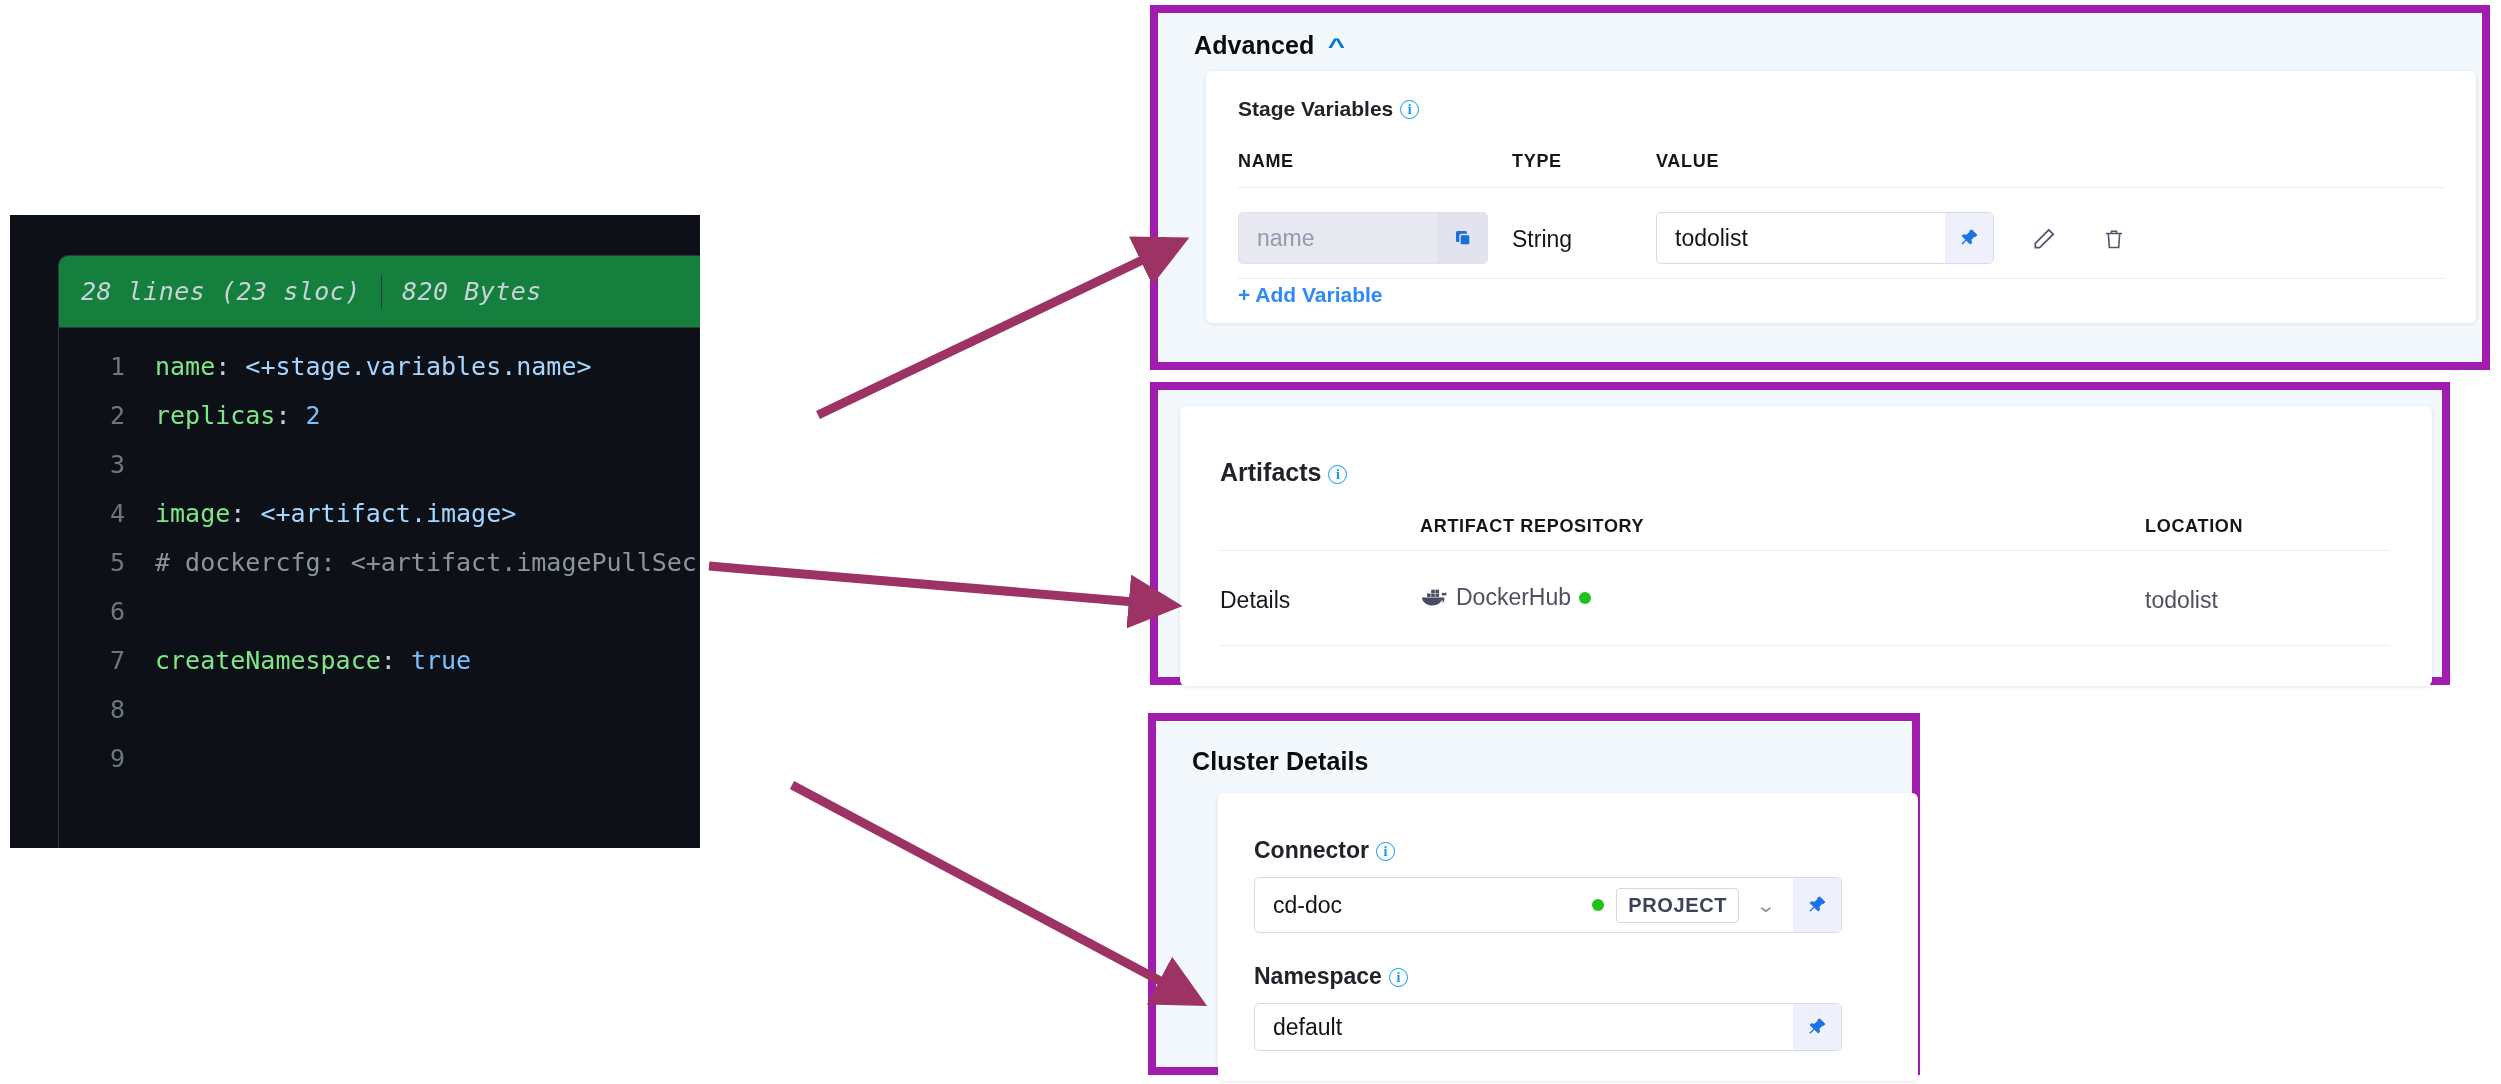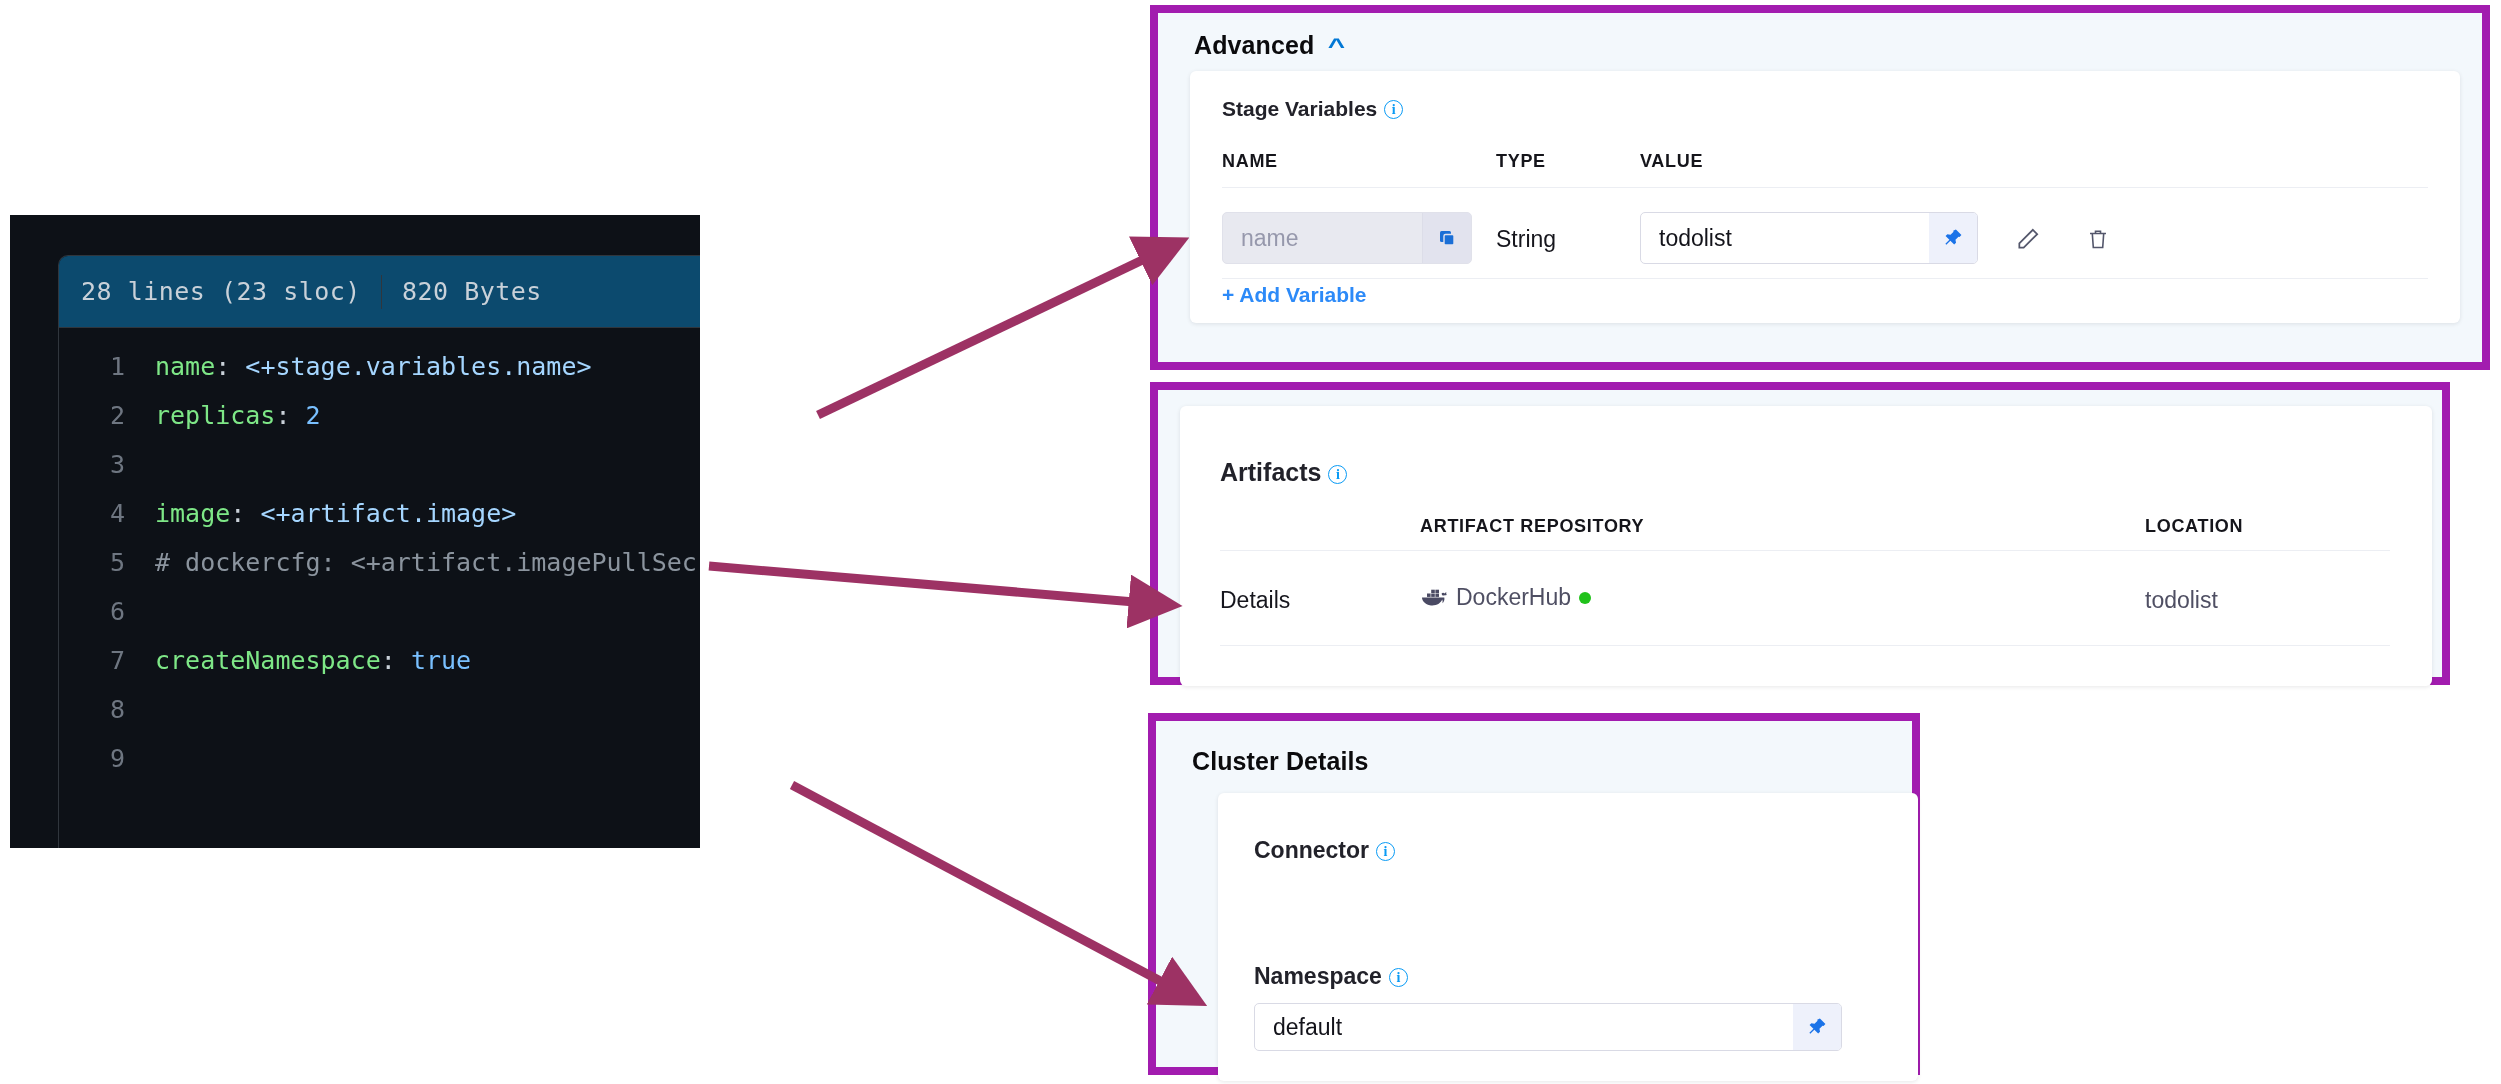--- a/index.html
+++ b/index.html
@@ -3,23 +3,23 @@
 <meta charset="utf-8">
 <style>
   html,body{margin:0;padding:0;background:#fff;}
   body{width:2501px;height:1084px;position:relative;overflow:hidden;
        font-family:"Liberation Sans",sans-serif;}
   .code-panel-2{position:absolute;left:10px;top:215px;width:690px;height:633px;
               background:#0d1117;overflow:hidden;}
   .code-inner{position:absolute;left:48px;top:40px;right:0;bottom:0;
               border:1px solid #30363d;border-right:none;border-bottom:none;
               border-top-left-radius:10px;background:#0d1117;}
-  .code-head{height:72px;background:#0c4a6e;border-top-left-radius:9px;
+  .code-head{height:72px;background:#15803d;border-top-left-radius:9px;
              display:flex;align-items:center;padding-left:22px;box-sizing:border-box;
-             border-bottom:1px solid #30363d;}
+             border-bottom:1px solid #30363d;font-style:italic;}
   .code-head-text{font-family:"DejaVu Sans Mono","Liberation Mono",monospace;
              font-size:25px;color:#c9d1d9;letter-spacing:.5px;white-space:nowrap;}
   .code-head-sep{display:inline-block;width:1px;height:34px;background:#30363d;
              margin:0 20px;vertical-align:middle;}
   .code-body{padding-top:14px;}
   .code-line{display:flex;height:49px;align-items:center;
              font-family:"DejaVu Sans Mono","Liberation Mono",monospace;font-size:25px;}
   .ln{width:96px;text-align:right;padding-right:30px;color:#6e7681;
       box-sizing:border-box;flex:none;}
   .lc{white-space:pre;}
@@ -137,21 +137,21 @@
   </div>
 </div>
 
 <div class="panel" style="left:1150px;top:5px;width:1340px;height:365px;">
 
   <div style="position:absolute;left:36px;top:18px;">
     <span class="sec-title">Advanced</span>
     <span class="chev">^</span>
   </div>
 
-  <div class="card" style="left:32px;top:58px;width:1270px;height:252px;">
+  <div class="card" style="left:48px;top:58px;width:1270px;height:252px;">
 
     <div style="position:absolute;left:32px;top:26px;">
       <span class="lbl">Stage Variables</span><span class="info">i</span>
     </div>
 
     <div style="position:absolute;left:32px;top:80px;width:1206px;">
       <div style="position:relative;height:30px;">
         <span class="colhead" style="position:absolute;left:0;">NAME</span>
         <span class="colhead" style="position:absolute;left:274px;">TYPE</span>
         <span class="colhead" style="position:absolute;left:418px;">VALUE</span>
@@ -247,20 +247,31 @@
   <div style="position:absolute;left:36px;top:26px;">
     <span class="sec-title">Cluster Details</span>
   </div>
 
   <div class="card" style="left:62px;top:72px;width:700px;height:288px;">
 
     <div style="position:absolute;left:36px;top:44px;">
       <span class="lbl" style="font-size:23px;">Connector</span><span class="info">i</span>
     </div>
 
+    <div class="field" style="position:absolute;left:36px;top:84px;width:588px;height:56px;">
+      <input type="text" value="cd-doc" style="">
+      <span class="dot" style="margin-right:12px;"></span>
+      <span class="scope">PROJECT</span>
+      <span style="width:54px;text-align:center;"><span class="caret">⌄</span></span>
+      <span class="btn-pin">
+        <svg width="22" height="22" viewBox="0 0 24 24">
+            <path d="M15.2 2.8l6 6-2.1 2.1-1.1-.4-3.3 3.3.6 3.4-2 2-4.2-4.2-4.4 4.4-1-1 4.4-4.4L3.9 9.8l2-2 3.4.6 3.3-3.3-.4-1.1z" fill="#1b73e8"></path>
+          </svg>
+      </span>
+    </div>
 
     <div style="position:absolute;left:36px;top:170px;">
       <span class="lbl" style="font-size:23px;">Namespace</span><span class="info">i</span>
     </div>
 
     <div class="field" style="position:absolute;left:36px;top:210px;width:588px;height:48px;">
       <input type="text" value="default" style="">
       <span class="btn-pin">
         <svg width="22" height="22" viewBox="0 0 24 24">
             <path d="M15.2 2.8l6 6-2.1 2.1-1.1-.4-3.3 3.3.6 3.4-2 2-4.2-4.2-4.4 4.4-1-1 4.4-4.4L3.9 9.8l2-2 3.4.6 3.3-3.3-.4-1.1z" fill="#1b73e8"></path>

